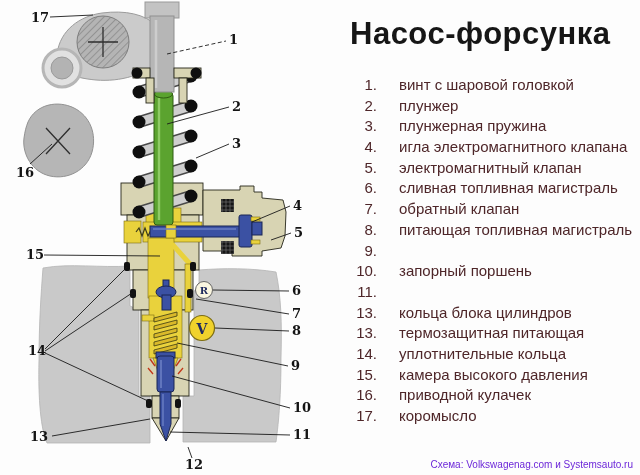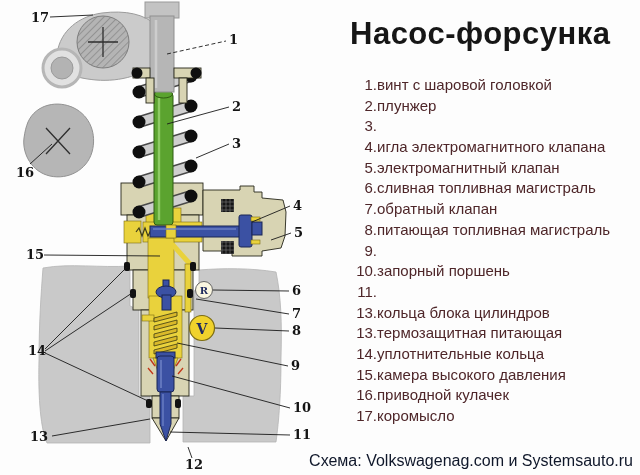--- a/index.html
+++ b/index.html
@@ -6,22 +6,22 @@
   body{
     width:640px;height:475px;position:relative;overflow:hidden;
     background:#fdfdfd;font-family:"Liberation Sans",sans-serif;
   }
   .diagram-wrap{position:absolute;left:0;top:0;width:330px;height:475px;}
   .panel{position:absolute;left:336px;top:0;width:302px;}
   .title{font-size:31px;color:#161616;margin:16px 0 0 14px;font-weight:bold;letter-spacing:0.5px;}
   .parts{margin:24px 0 0 14px;}
   .row{display:flex;align-items:baseline;height:20.7px;font-size:15px;color:#4e2629;}
   .num{width:27px;text-align:right;flex:none;}
-  .lbl{margin-left:0;white-space:nowrap;}
-  .credit{position:absolute;right:7px;bottom:5px;font-size:16px;color:#0f172a;}
+  .lbl{margin-left:22px;white-space:nowrap;}
+  .credit{position:absolute;right:7px;bottom:5px;font-size:10px;color:#6d28d9;}
   
   .ld{stroke:#1a1a1a;stroke-width:0.9;fill:none;}
   .co{font:bold 13px "DejaVu Serif",serif;fill:#141414;}
   .beige{fill:#d8d4b3;stroke:#26261a;stroke-width:0.9;}
   .fuel{fill:#e9d23c;stroke:#7c6c12;stroke-width:0.6;}
   .blue{fill:#3b51a3;stroke:#1b2655;stroke-width:1;}
   .oring{fill:#121212;stroke:none;}
 </style>
 </head>
 <body>
@@ -235,20 +235,21 @@
     <div class="row">
         <span class="num">1.</span>
         <span class="lbl">винт с шаровой головкой</span>
       </div>
     <div class="row">
         <span class="num">2.</span>
         <span class="lbl">плунжер</span>
       </div>
     <div class="row">
         <span class="num">3.</span>
+        <span class="lbl">плунжерная пружина</span>
       </div>
     <div class="row">
         <span class="num">4.</span>
         <span class="lbl">игла электромагнитного клапана</span>
       </div>
     <div class="row">
         <span class="num">5.</span>
         <span class="lbl">электромагнитный клапан</span>
       </div>
     <div class="row">

